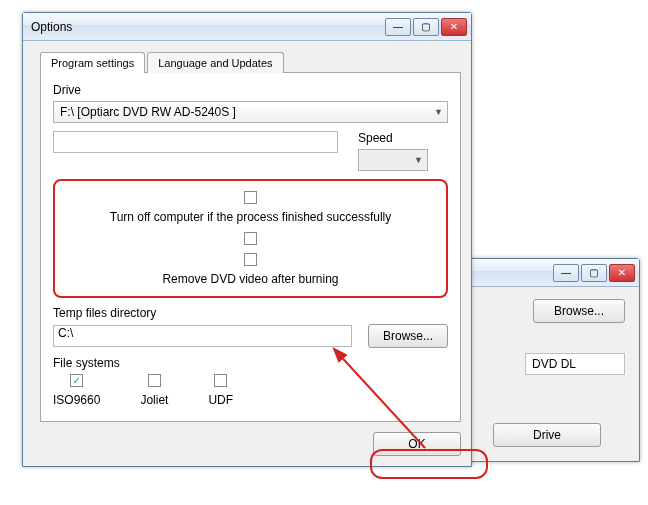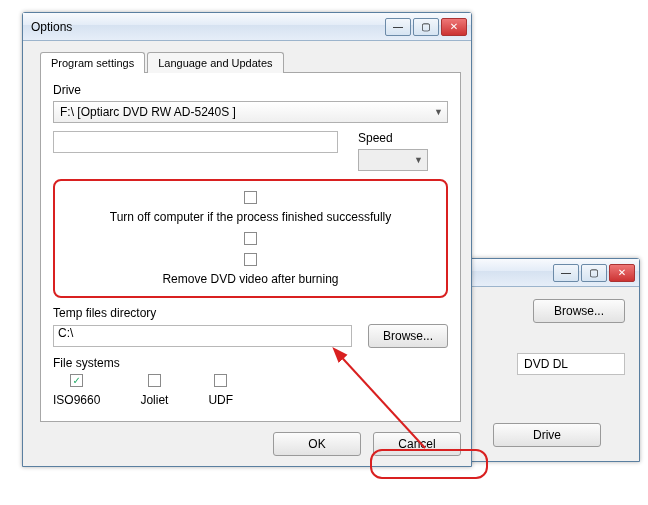--- a/index.html
+++ b/index.html
@@ -74,21 +74,21 @@
     padding:0 8px;
     display:inline-flex; align-items:center; justify-content:center;
     min-width:92px;
     font-size:12px;
   }
   .read-box {
     border:1px solid #c0c0c0;
     background:#fff;
     height:22px;
     display:flex; align-items:center; padding:0 6px;
-    width:108px;
+    width:100px;
   }
 
   
   .fg-window { left: 22px; top: 12px; width: 450px; }
   .tabs { display:flex; margin-top:2px; }
   .tab {
     padding:4px 10px;
     border:1px solid #a7a7a7;
     border-bottom:none;
     background:#f6f6f6;
@@ -247,21 +247,20 @@
           <div class="chk-row" style="padding:0;">
             <span class="chk"></span>
             <span>UDF</span>
           </div>
         </div>
       </div>
     </div>
 
     <div class="dlg-btns">
       <div class="btn" style="min-width:88px;">OK</div>
-      <div class="btn" style="min-width:88px;">Cancel</div>
     </div>
   </div>
 </div>
 
 <div class="anno-circle" style="left:370px; top:449px; width:118px; height:30px;"></div>
 
 <svg class="arrow-svg" style="left:320px; top:340px;" width="130" height="120">
   <defs>
     <marker id="ah" markerWidth="10" markerHeight="10" refX="6" refY="3" orient="auto">
       <path d="M0,0 L0,6 L8,3 z" fill="#d92020"></path>

